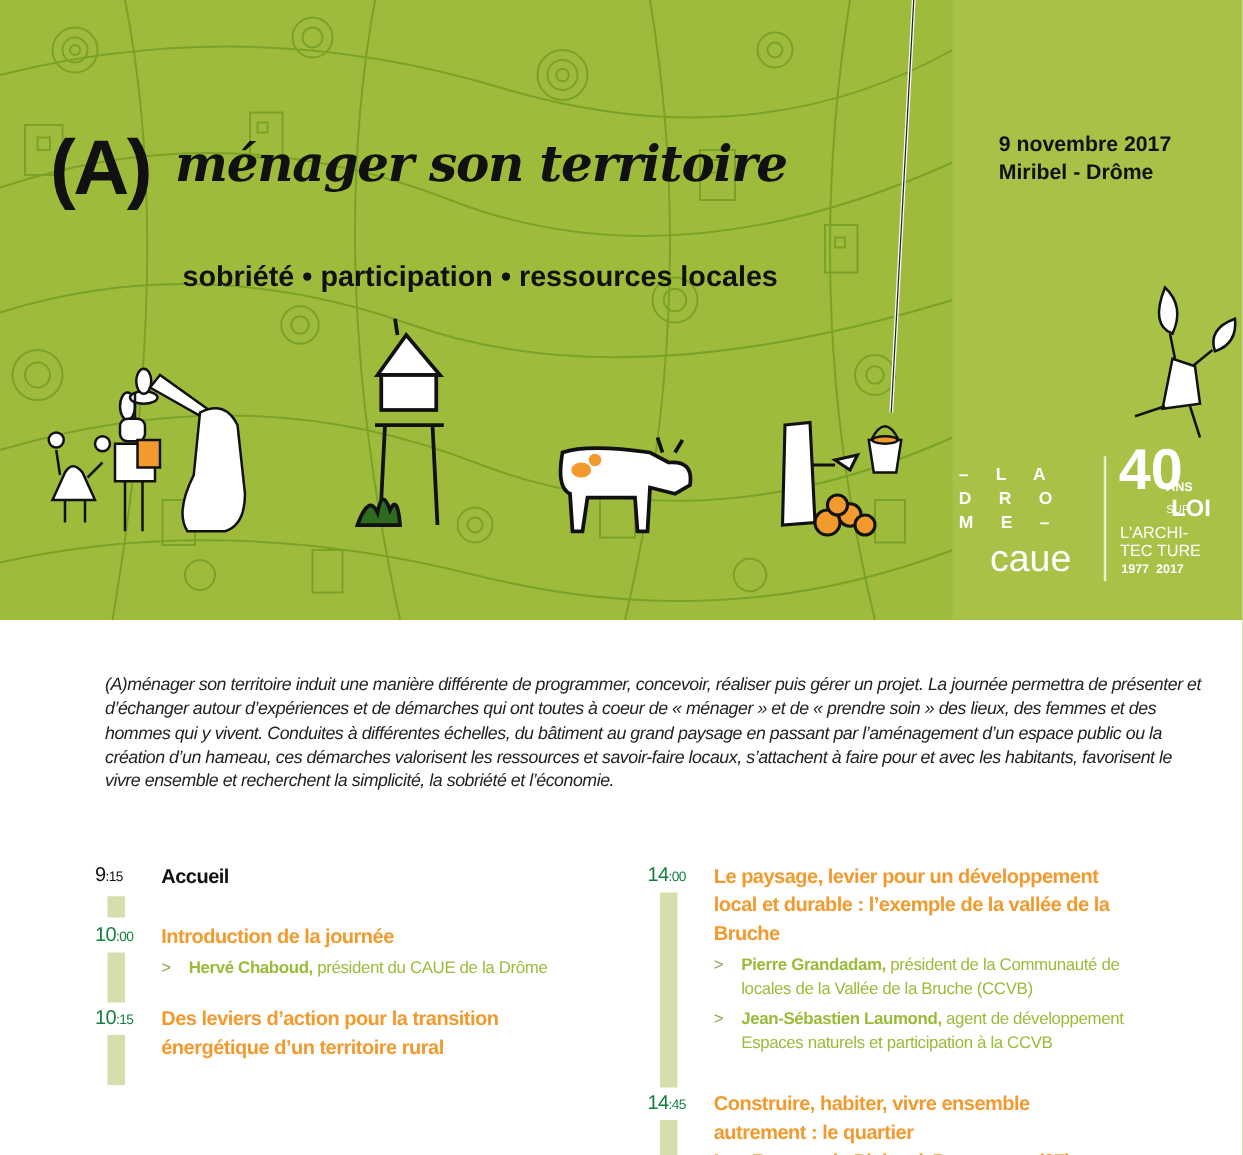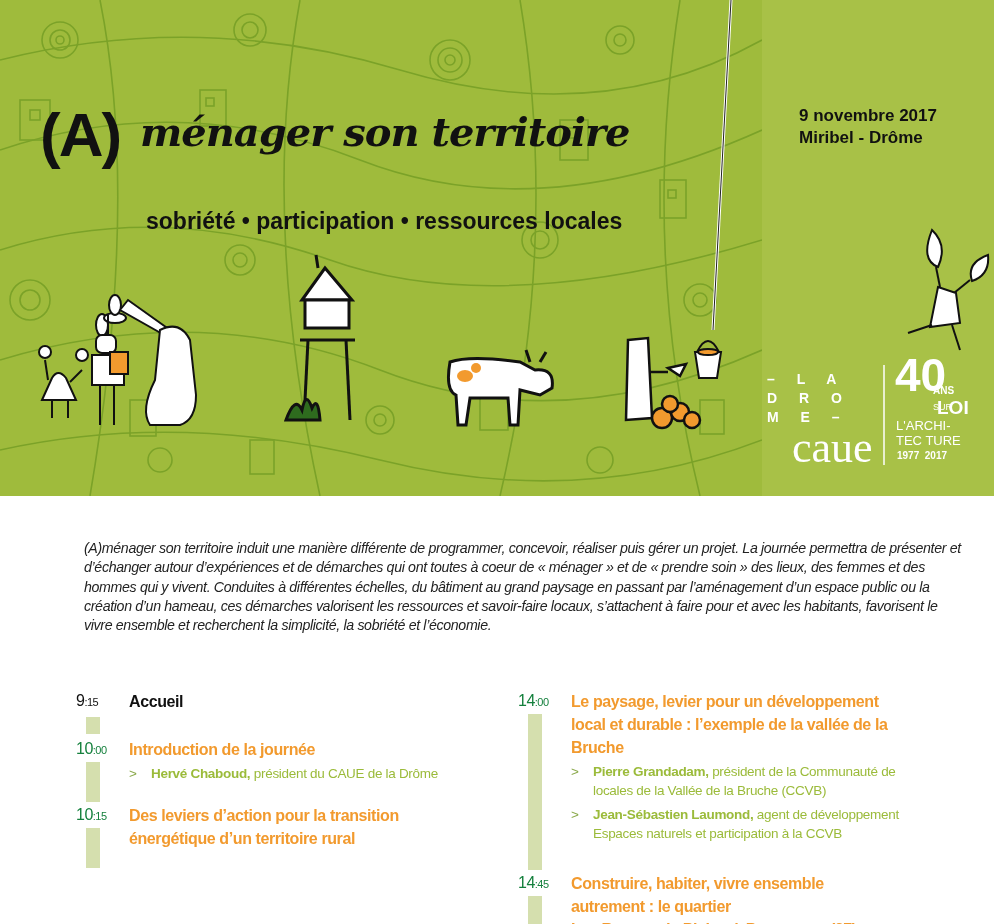--- a/index.html
+++ b/index.html
@@ -7,21 +7,21 @@
   .header { position:absolute; left:0; top:0; width:994px; height:496px; background:#a8c147; overflow:hidden; }
   .pattern { position:absolute; left:0; top:0; width:762px; height:496px; background:#9fbb3c; overflow:hidden; }
   .pattern svg { position:absolute; left:0; top:0; }
   .title-wrap { position:absolute; left:40px; top:100px; }
   .title-a { position:absolute; left:0; top:0; font-family:"Liberation Sans", sans-serif; font-weight:bold; font-size:62px; color:#111; letter-spacing:-2px; line-height:70px; }
   .title-script { position:absolute; left:100px; top:8px; font-family:"DejaVu Serif", serif; font-style:italic; font-weight:bold; font-size:40px; color:#111; white-space:nowrap; letter-spacing:-1px; }
   .subtitle { position:absolute; left:146px; top:164px; font-family:"Liberation Sans", sans-serif; font-weight:bold; font-size:23px; color:#111; white-space:nowrap;margin-top:44px; }
   .event-info { position:absolute; left:799px; top:105px; font-family:"Liberation Sans", sans-serif; font-weight:bold; font-size:17px; color:#111; line-height:22px; }
   .string { position:absolute; left:0; top:0; }
   .logo-ladrome { position:absolute; left:767px; top:370px; color:#fff; font-weight:bold; font-size:14px; letter-spacing:9px; line-height:19px; font-family:"Liberation Sans", sans-serif; }
-  .logo-caue { position:absolute; left:792px; top:430px; color:#fff; font-size:44px; font-family:Liberation Serif, serif; letter-spacing:0px; line-height:36px; }
+  .logo-caue { position:absolute; left:792px; top:430px; color:#fff; font-size:30px; font-family:Liberation Sans, sans-serif; letter-spacing:0px; line-height:36px; }
   .logo-divider { position:absolute; left:883px; top:365px; width:2px; height:100px; background:#e8efcf; }
   .logo-40 { position:absolute; left:895px; top:352px; color:#fff; font-weight:bold; font-size:46px; font-family:"Liberation Sans", sans-serif; line-height:46px; }
   .logo-ans { position:absolute; left:933px; top:385px; color:#fff; font-weight:bold; font-size:10px; font-family:"Liberation Sans", sans-serif; }
   .logo-loi { position:absolute; left:937px; top:397px; color:#fff; font-weight:bold; font-size:19px; font-family:"Liberation Sans", sans-serif; }
   .logo-sur { position:absolute; left:933px; top:402px; color:#fff; font-size:9px; font-family:"Liberation Sans", sans-serif;text-align:center; }
   .logo-archi { position:absolute; left:896px; top:418px; color:#fff; font-size:13px; font-family:"Liberation Sans", sans-serif; line-height:15px; }
   .logo-years { position:absolute; left:897px; top:450px; color:#fff; font-weight:bold; font-size:10px; font-family:"Liberation Sans", sans-serif; }
   .intro { position:absolute; left:84px; top:525px; width:880px; font-family:"Liberation Sans", sans-serif; font-style:italic; font-size:14.2px; line-height:19.2px; color:#222; letter-spacing:-0.35px; }
   .col { position:absolute; top:690px; }
   .col-left { left:76px; width:420px; }

